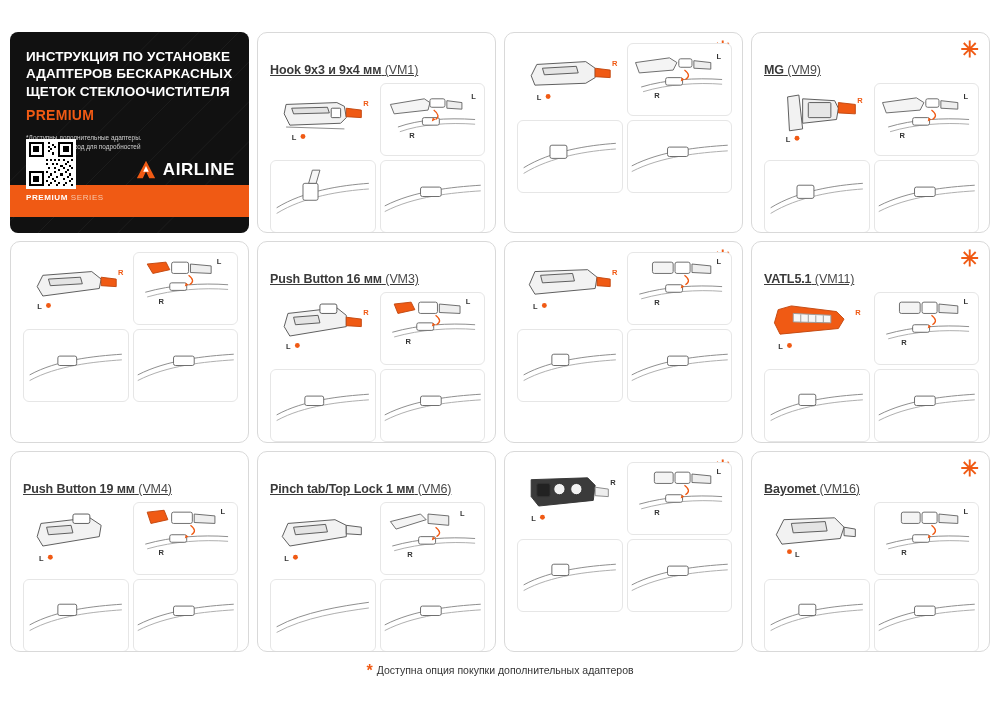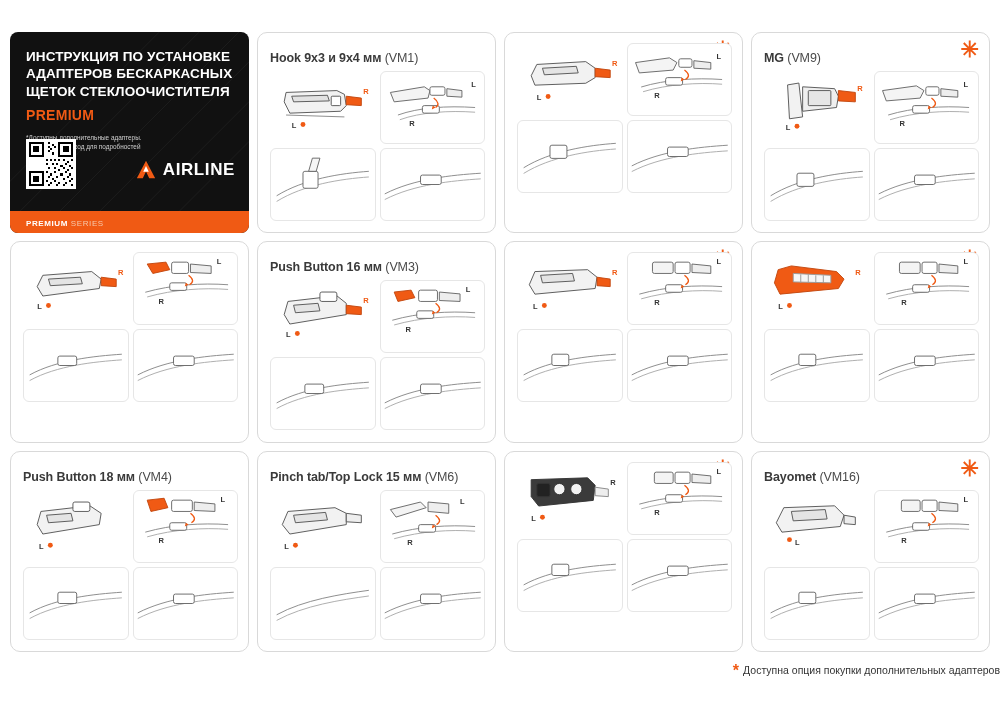--- a/index.html
+++ b/index.html
@@ -30,22 +30,23 @@
     border-radius: 10px;
     background: #ffffff;
     padding: 10px 10px 8px 12px;
     overflow: hidden;
   }
   .card-title {
     font-size: 12.5px;
     font-weight: bold;
     color: #3a3a3a;
     letter-spacing: -0.1px;
-    margin: 8px 0 6px 0;
+    margin: 20px 0 6px 0;
     white-space: nowrap;
+    text-decoration: underline;
   }
   .card-title .code {
     font-weight: normal;
     color: #4a4a4a;
   }
   .star {
     position: absolute;
     right: 10px; top: 6px;
     color: #f05a14;
     font-size: 22px;
@@ -120,22 +121,22 @@
   }
   .brand-name {
     font-size: 17px;
     font-weight: bold;
     letter-spacing: 0.6px;
     color: #ffffff;
   }
   .brand-mark { width: 22px; height: 22px; }
   .tc-footer {
     position: absolute;
-    left: 0; bottom: 0; right: 0;
-    height: 22px;
+    left: 0; bottom: 16px; right: 0;
+    height: 32px;
     background: #f05a14;
     z-index: 2;
   }
   .tc-footer span {
     position: absolute;
     left: 16px; top: 8px;
     font-size: 8px;
     letter-spacing: 0.6px;
     color: #ffffff;
     text-transform: uppercase;
@@ -143,21 +144,21 @@
   .tc-footer .ser { color: #f6c9ad; }
   .tc-diag {
     position: absolute; inset: 0;
     z-index: 1;
     opacity: 0.5;
   }
   .legend {
     position: absolute;
     left: 0; right: 0;
     bottom: 38px;
-    text-align: right;
+    text-align: center;
     font-size: 10.5px;
     color: #333;
   }
   .legend .lstar {
     color: #f05a14;
     font-size: 16px;
     font-weight: bold;
     vertical-align: -2px;
     margin-right: 4px;
   }
@@ -584,20 +585,21 @@
               <path d="M4 52 C35 36, 75 32, 106 30" stroke="#aaa"></path>
               <rect x="42" y="26" width="22" height="10" rx="2" fill="#fff"></rect>
             </g>
           </svg>
         </div>
       </div>
     </div>
 
     <div class="card">
       <div class="star">✳</div>
+      <div class="card-title"><span>VATL5.1</span> <span class="code">(VM11)</span></div>
       <div class="panes">
         <div class="pane noborder">
           <svg viewBox="0 0 110 72">
             <g fill="none" stroke="#555" stroke-width="1">
               <path d="M10 30 L14 16 L28 12 L76 18 L84 26 L78 36 L16 42 Z" fill="#f05a14" stroke="#c2480f"></path>
               <path d="M30 20 L70 22 L70 30 L30 29 Z" fill="#f6f6f6" stroke="#999"></path>
               <g stroke="#999">
                   <line x1="38" y1="21" x2="38" y2="30"></line>
                   <line x1="46" y1="21" x2="46" y2="30"></line>
                   <line x1="54" y1="22" x2="54" y2="30"></line>
@@ -640,21 +642,21 @@
               <path d="M4 46 C35 30, 75 26, 106 24" stroke="#888"></path>
               <path d="M4 52 C35 36, 75 32, 106 30" stroke="#aaa"></path>
               <rect x="42" y="26" width="22" height="10" rx="2" fill="#fff"></rect>
             </g>
           </svg>
         </div>
       </div>
     </div>
 
     <div class="card">
-      <div class="card-title"><span>Push Button 18 мм</span> <span class="code">(VM4)</span></div>
+      <div class="card-title"><span>Push Button 19 мм</span> <span class="code">(VM4)</span></div>
       <div class="panes">
         <div class="pane noborder">
           <svg viewBox="0 0 110 72">
             <g fill="none" stroke="#555" stroke-width="1">
               <path d="M14 34 L18 20 L70 14 L82 22 L80 34 L20 44 Z" fill="#f2f2f2"></path>
               <rect x="52" y="10" width="18" height="10" rx="2" fill="#fff"></rect>
               <path d="M24 24 L50 22 L52 30 L26 32 Z" fill="#e4e4e4"></path>
             </g>
             <circle cx="28" cy="56" r="2.6" fill="#f05a14"></circle>
             <text class="lbl" x="16" y="60">L</text>
@@ -691,21 +693,21 @@
               <path d="M4 46 C35 30, 75 26, 106 24" stroke="#888"></path>
               <path d="M4 52 C35 36, 75 32, 106 30" stroke="#aaa"></path>
               <rect x="42" y="26" width="22" height="10" rx="2" fill="#fff"></rect>
             </g>
           </svg>
         </div>
       </div>
     </div>
 
     <div class="card">
-      <div class="card-title"><span>Pinch tab/Top Lock 15 мм</span> <span class="code">(VM6)</span></div>
+      <div class="card-title"><span>Pinch tab/Top Lock 1 мм</span> <span class="code">(VM6)</span></div>
       <div class="panes">
         <div class="pane noborder">
           <svg viewBox="0 0 110 72">
             <g fill="none" stroke="#555" stroke-width="1">
               <path d="M12 34 L18 20 L68 16 L80 22 L80 34 L20 44 Z" fill="#f2f2f2"></path>
               <path d="M24 24 L58 21 L60 29 L26 32 Z" fill="#e4e4e4"></path>
               <path d="M80 22 L96 24 L96 32 L80 31 Z" fill="#eee"></path>
             </g>
             <circle cx="26" cy="56" r="2.6" fill="#f05a14"></circle>
             <text class="lbl" x="14" y="60">L</text>

